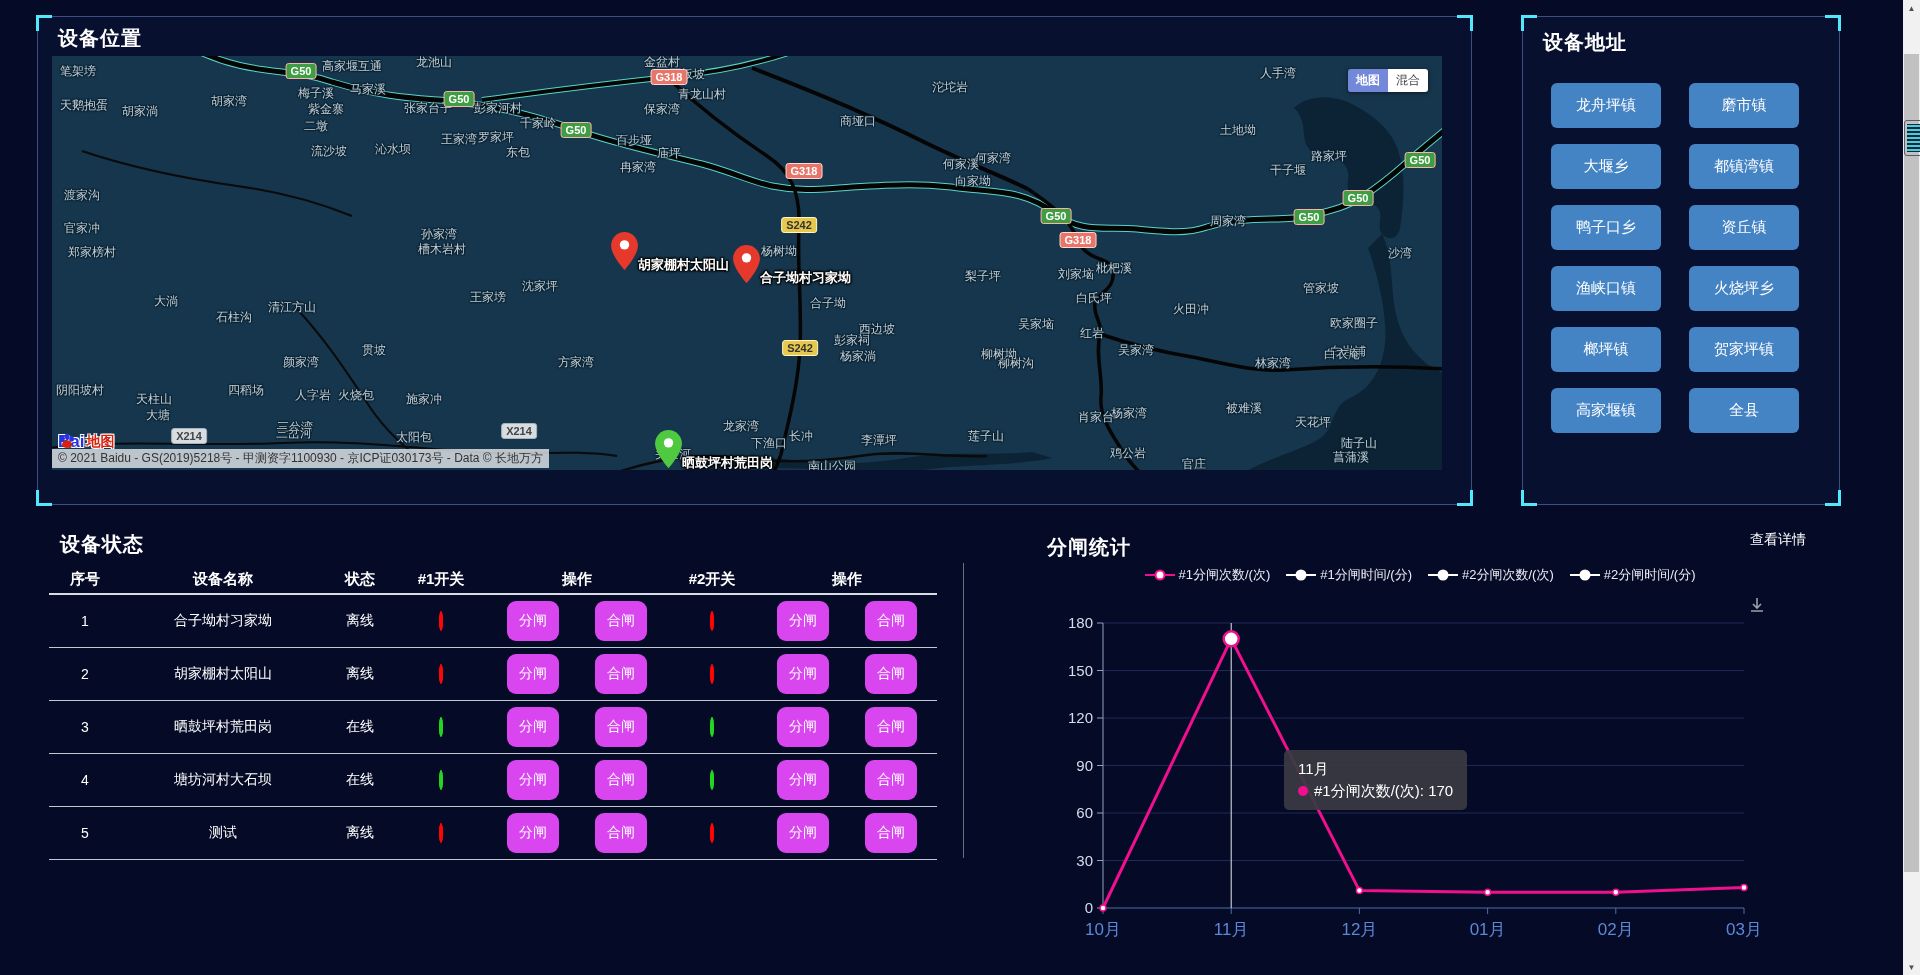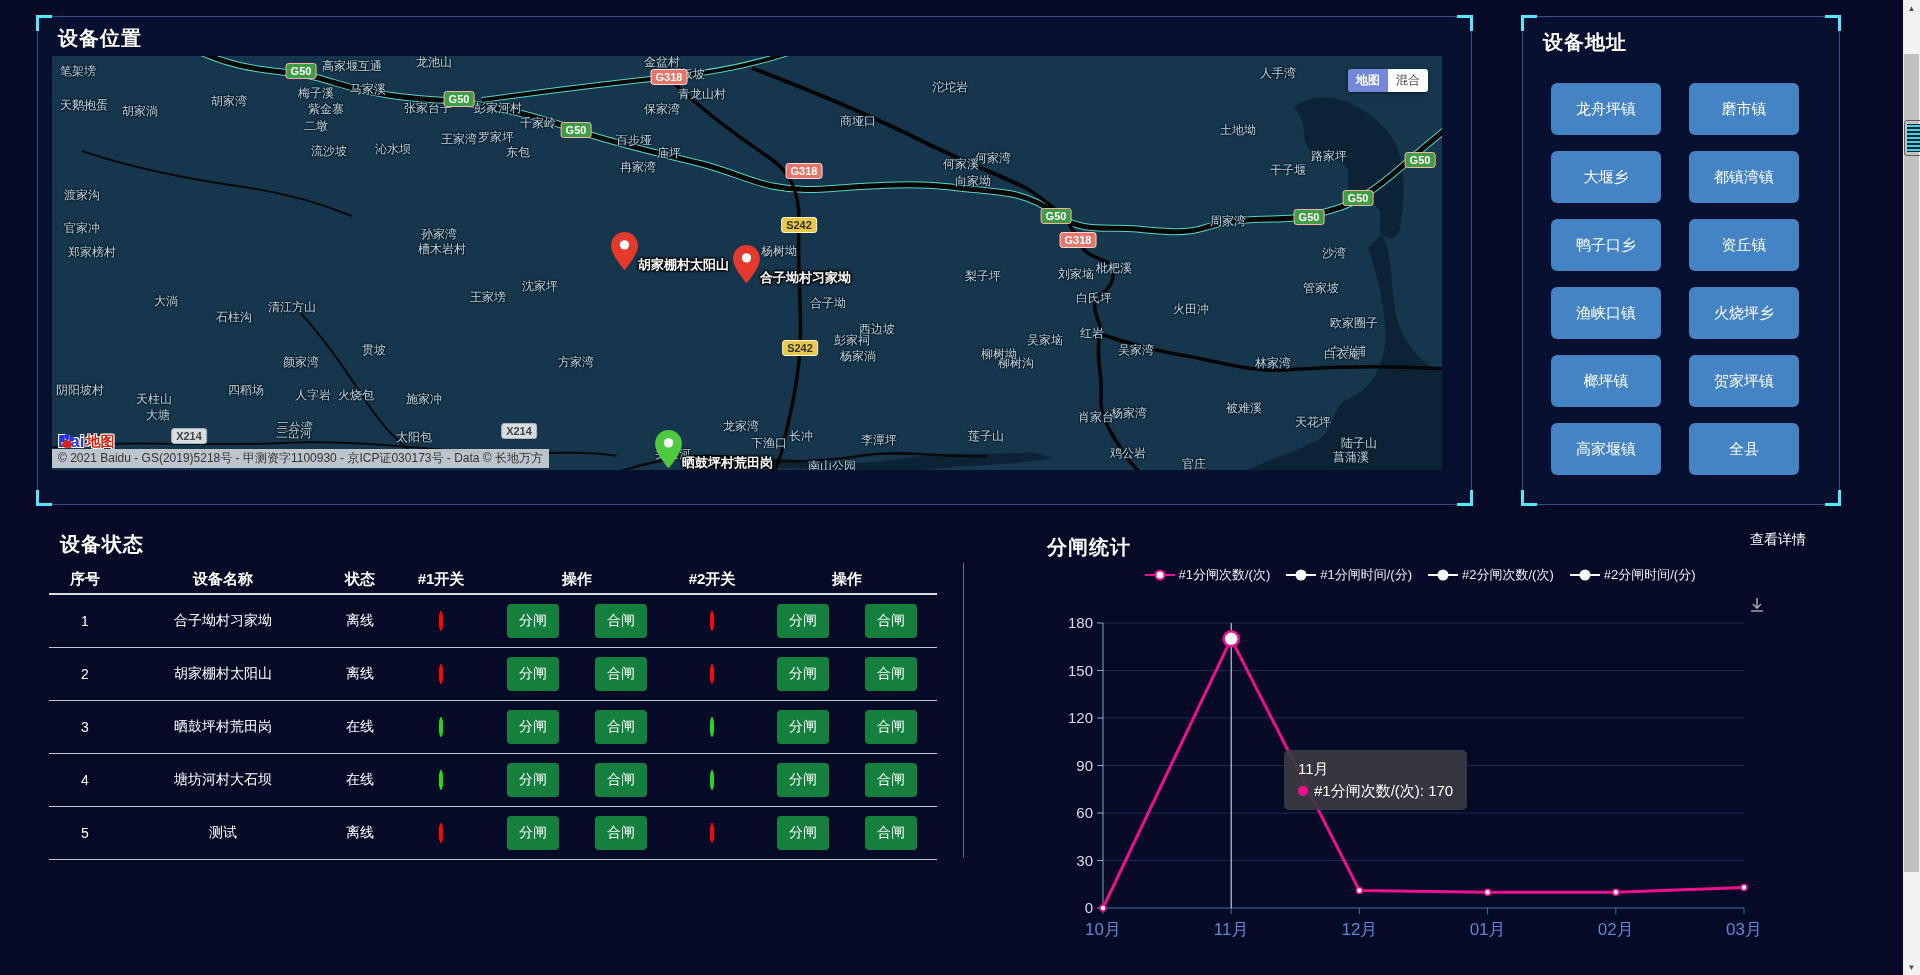--- a/index.html
+++ b/index.html
@@ -41,34 +41,34 @@
   #baidu-logo .bai{color:#2733de;font-size:17px;font-weight:bold;
     text-shadow:1px 1px 0 #fff,-1px -1px 0 #fff,1px -1px 0 #fff,-1px 1px 0 #fff;}
   #baidu-logo .mapword{color:#d6230f;font-size:14px;font-weight:bold;margin-left:2px;
     text-shadow:1px 1px 0 #fff,-1px -1px 0 #fff,1px -1px 0 #fff,-1px 1px 0 #fff;}
   #map-copyright{position:absolute;left:0;bottom:2px;background:rgba(230,232,236,.8);color:#333;
     font-size:12px;padding:1px 6px;white-space:nowrap;}
 
   
   #addr-grid{position:absolute;left:28px;top:66px;width:262px;display:grid;
     grid-template-columns:110px 110px;column-gap:28px;row-gap:16px;}
-  .addr-btn{height:52px;background:#4483c4;border-radius:6px;color:#fff;font-size:15px;
+  .addr-btn{height:45px;background:#4483c4;border-radius:6px;color:#fff;font-size:15px;
     display:flex;align-items:center;justify-content:center;cursor:pointer;}
 
   
   #tbl{position:absolute;left:49px;top:565px;width:888px;color:#fff;}
   .thead,.trow{display:grid;grid-template-columns:72px 204px 70px 92px 180px 90px 180px;align-items:center;}
   .thead{height:28px;font-size:15px;font-weight:bold;border-bottom:2px solid #d8dce4;}
   .trow{height:52px;font-size:14px;border-bottom:1px solid #c2c7d2;}
   .tc{text-align:center;}
   .dot{width:24px;height:24px;border-radius:50%;margin:0 auto;box-shadow:inset 0 0 0 3.5px #081030;}
   .dot.off{background:#ff0505;border:2px solid #ff0505;}
   .dot.on{background:#22d622;border:2px solid #22d622;}
   .ops{display:flex;justify-content:center;gap:36px;}
-  .op-btn{width:52px;height:34px;background:#15803d;border-radius:4px;color:#fff;font-size:14px;
+  .op-btn{width:52px;height:40px;background:#d946ef;border-radius:9px;color:#fff;font-size:14px;
     display:flex;align-items:center;justify-content:center;cursor:pointer;}
   #tbl-scroll{position:absolute;left:963px;top:563px;width:1px;height:295px;background:#6a6f7a;}
 
   
   #chart-title{left:1047px;top:534px;}
   #view-details{position:absolute;left:1750px;top:531px;color:#fff;font-size:14px;cursor:pointer;}
   #legend{position:absolute;left:1100px;top:566px;width:640px;display:flex;justify-content:center;gap:16px;}
   .lg-item{display:flex;align-items:center;gap:4px;color:#eceef6;font-size:13px;cursor:pointer;white-space:nowrap;}
   #download-icon{position:absolute;left:1748px;top:596px;cursor:pointer;}
   #chart-box{position:absolute;left:1060px;top:608px;width:760px;height:340px;}
@@ -187,28 +187,28 @@
           <span class="maplabel" style="left: 1186px; top: 74px;">土地坳</span>
           <span class="maplabel" style="left: 1277px; top: 100px;">路家坪</span>
           <span class="maplabel" style="left: 1236px; top: 114px;">干子堰</span>
           <span class="maplabel" style="left: 1226px; top: 17px;">人手湾</span>
           <span class="maplabel" style="left: 909px; top: 108px;">何家溪</span>
           <span class="maplabel" style="left: 921px; top: 125px;">向家坳</span>
           <span class="maplabel" style="left: 931px; top: 220px;">梨子坪</span>
           <span class="maplabel" style="left: 1024px; top: 218px;">刘家垴</span>
           <span class="maplabel" style="left: 1062px; top: 212px;">枇杷溪</span>
           <span class="maplabel" style="left: 1042px; top: 242px;">白氏坪</span>
-          <span class="maplabel" style="left: 984px; top: 284px; margin-left: 9px;">吴家垴</span>
+          <span class="maplabel" style="left: 984px; top: 268px;">吴家垴</span>
           <span class="maplabel" style="left: 1040px; top: 277px;">红岩</span>
           <span class="maplabel" style="left: 964px; top: 307px;">柳树沟</span>
           <span class="maplabel" style="left: 1084px; top: 294px;">吴家湾</span>
           <span class="maplabel" style="left: 1139px; top: 253px;">火田冲</span>
           <span class="maplabel" style="left: 1221px; top: 307px;">林家湾</span>
           <span class="maplabel" style="left: 1176px; top: 165px;">周家湾</span>
-          <span class="maplabel" style="left: 1282px; top: 197px;">沙湾</span>
+          <span class="maplabel" style="left: 1348px; top: 197px;">沙湾</span>
           <span class="maplabel" style="left: 1269px; top: 232px;">管家坡</span>
           <span class="maplabel" style="left: 1302px; top: 267px;">欧家圈子</span>
           <span class="maplabel" style="left: 1296px; top: 295px;">白岩铺</span>
           <span class="maplabel" style="left: 1192px; top: 352px;">被难溪</span>
           <span class="maplabel" style="left: 1261px; top: 366px;">天花坪</span>
           <span class="maplabel" style="left: 1307px; top: 387px;">陆子山</span>
           <span class="maplabel" style="left: 1299px; top: 401px;">菖蒲溪</span>
           <span class="maplabel" style="left: 1077px; top: 357px;">杨家湾</span>
           <span class="maplabel" style="left: 1044px; top: 361px;">肖家台</span>
           <span class="maplabel" style="left: 1076px; top: 397px;">鸡公岩</span>

